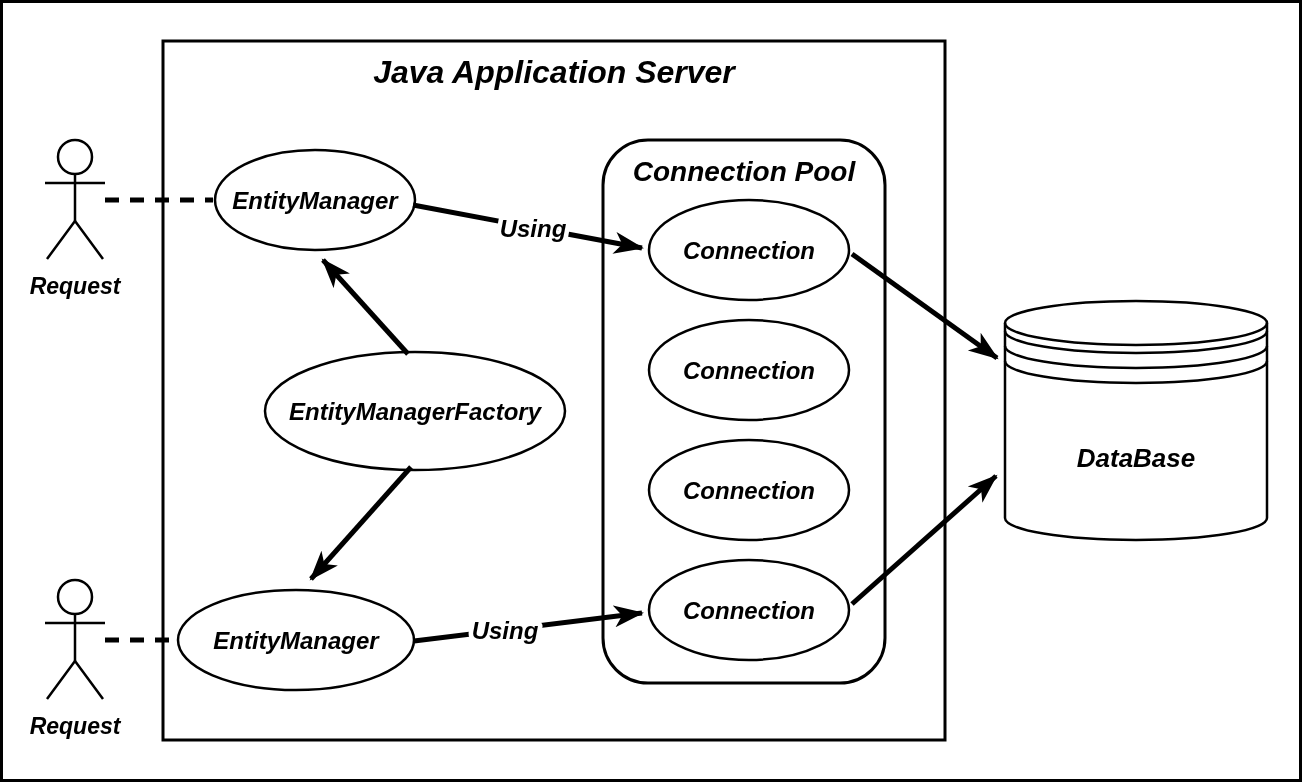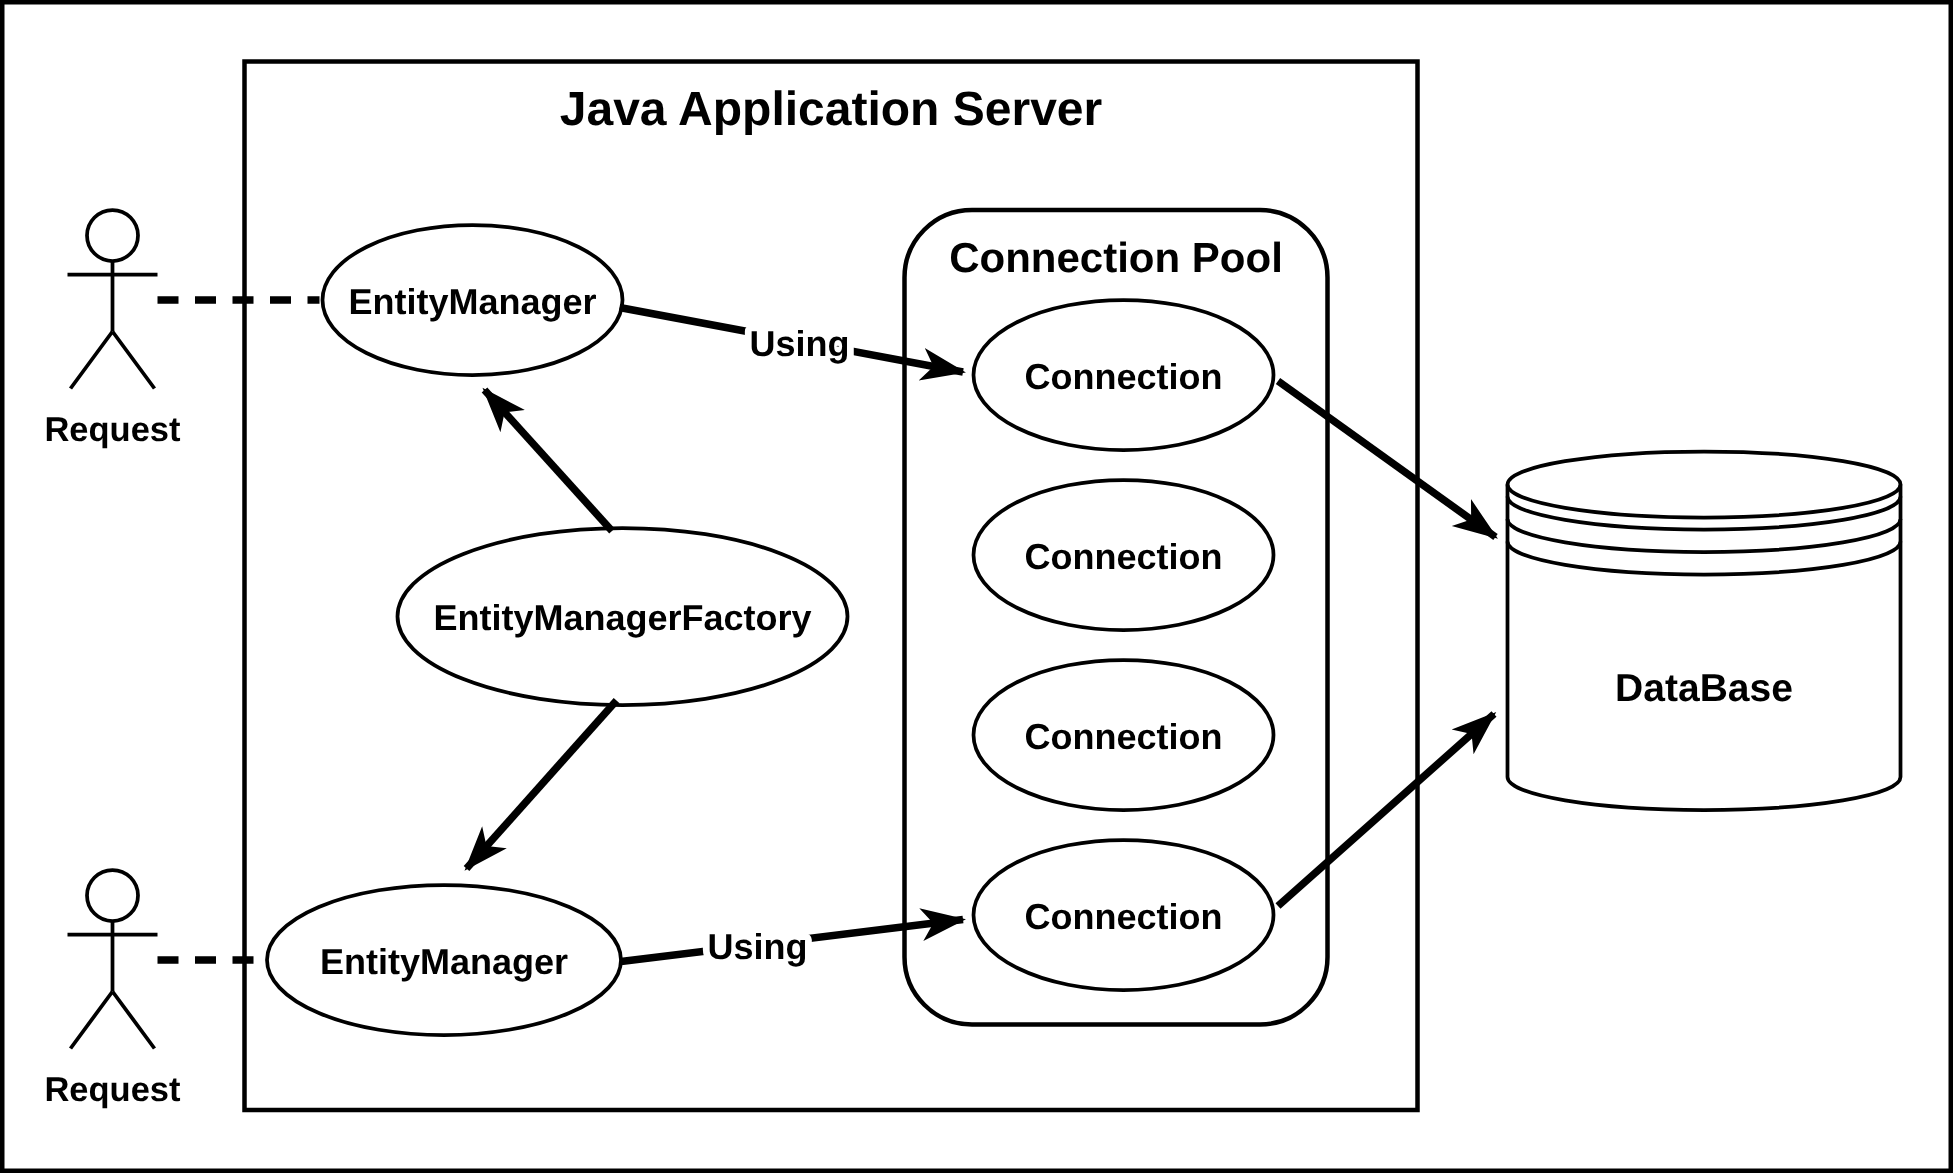--- a/index.html
+++ b/index.html
@@ -7,20 +7,21 @@
     padding: 0;
     background: #ffffff;
     font-family: "Liberation Sans", sans-serif;
   }
   .canvas {
     position: relative;
     width: 1302px;
     height: 782px;
     background: #ffffff;
     overflow: hidden;
+    font-style: italic;
   }
   svg { display: block; }
   text {
     font-family: "Liberation Sans", "DejaVu Sans", sans-serif;
     font-weight: bold;
     fill: #000000;
   }
   .node-label   { font-size: 24px; }
   .server-title { font-size: 32px; }
   .pool-title   { font-size: 28px; }

